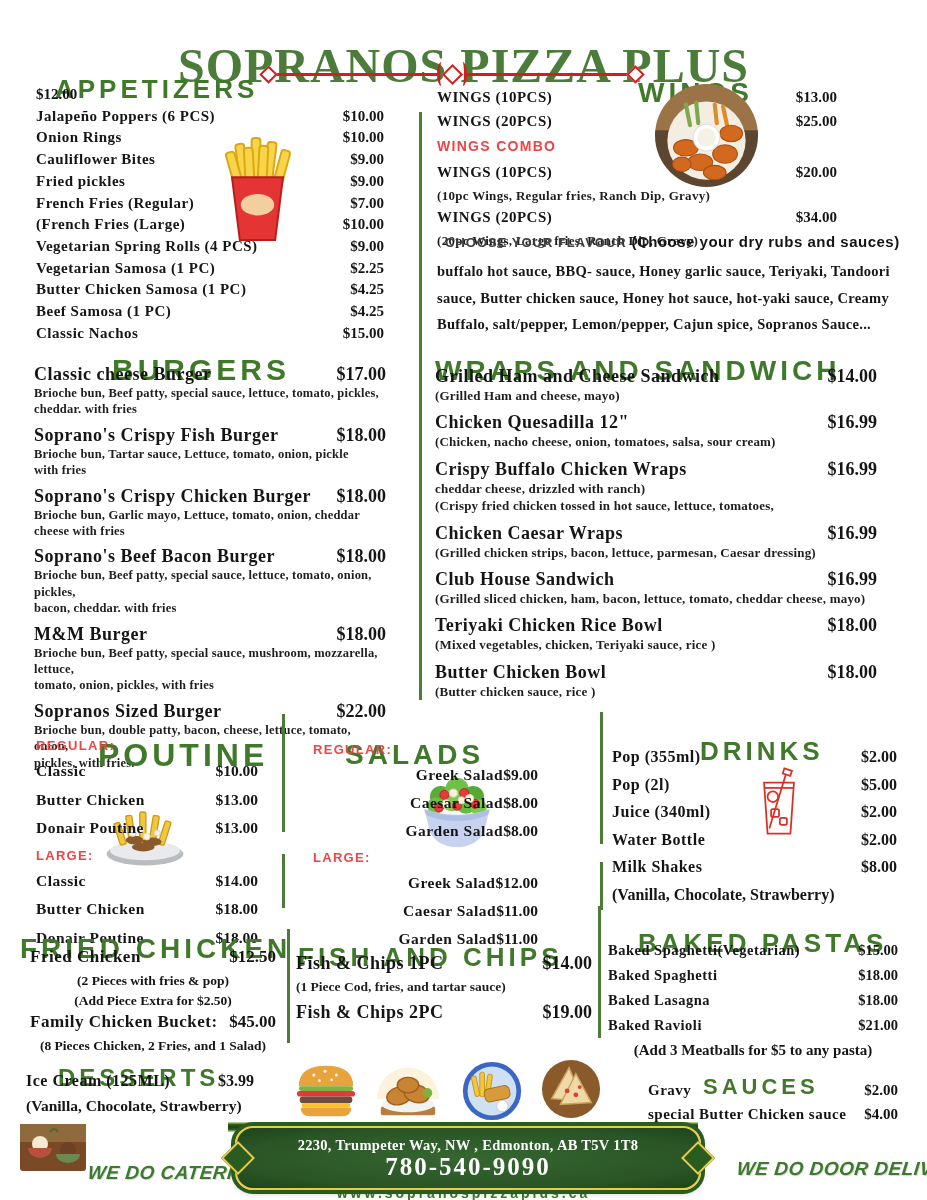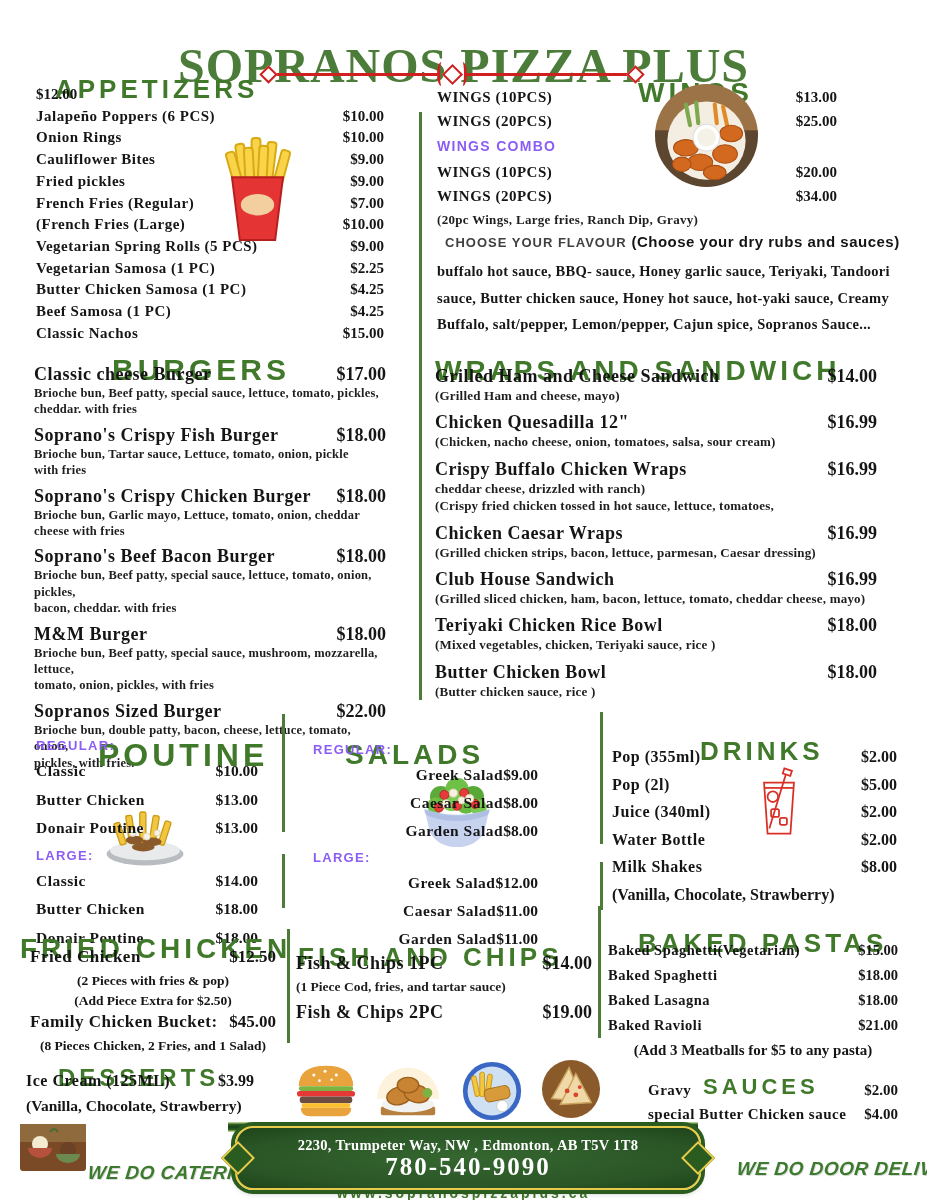--- a/index.html
+++ b/index.html
@@ -44,21 +44,21 @@
   #v4{left:600px;top:712px;height:132px;}
   #v5{left:600px;top:862px;height:48px;}
   #v6{left:287px;top:929px;height:114px;}
   #v7{left:598px;top:906px;height:132px;}
 
   
   .list .row{display:flex;justify-content:space-between;align-items:baseline;}
   .iname,.iprice{font-family:"Liberation Serif",serif;font-weight:700;color:#151515;}
   .iname{letter-spacing:.5px;}
   .descline{font-family:"Liberation Serif",serif;font-weight:700;color:#1e1e1e;}
-  .subhead{font-family:"Liberation Sans",sans-serif;font-weight:800;color:#8b5cf6;
+  .subhead{font-family:"Liberation Sans",sans-serif;font-weight:800;color:#ef4444;
            letter-spacing:1.3px;font-size:13px;}
   .note{font-family:"Liberation Serif",serif;font-weight:700;color:#151515;}
 
   #list-appetizers{left:36px;top:84px;width:348px;}
   #list-appetizers .row{font-size:15px;line-height:21.7px;}
 
   #list-wings{left:437px;top:86px;width:400px;}
   #list-wings .row{font-size:15px;line-height:22px;margin-bottom:2px;}
   #list-wings .subhead{margin:6px 0 7px;font-size:14px;}
   #list-wings .descline{font-size:13px;line-height:21px;letter-spacing:.3px;}
@@ -183,21 +183,21 @@
     </div>
     <div class="row">
       <span class="iname">French Fries (Regular)</span>
       <span class="iprice">$7.00</span>
     </div>
     <div class="row">
       <span class="iname">(French Fries (Large)</span>
       <span class="iprice">$10.00</span>
     </div>
     <div class="row">
-      <span class="iname">Vegetarian Spring Rolls (5 PCS)</span>
+      <span class="iname">Vegetarian Spring Rolls (4 PCS)</span>
       <span class="iprice">$9.00</span>
     </div>
     <div class="row">
       <span class="iname">Vegetarian Samosa (1 PC)</span>
       <span class="iprice">$2.25</span>
     </div>
     <div class="row">
       <span class="iname">Butter Chicken Samosa (1 PC)</span>
       <span class="iprice">$4.25</span>
     </div>
@@ -234,20 +234,21 @@
     </div>
     <div class="row">
       <span class="iname">WINGS (20PCS)</span>
       <span class="iprice">$25.00</span>
     </div>
     <div class="subhead">WINGS COMBO</div>
     <div class="row">
       <span class="iname">WINGS (10PCS)</span>
       <span class="iprice">$20.00</span>
     </div>
+    <div class="descline">(10pc Wings, Regular fries, Ranch Dip, Gravy)</div>
     <div class="row">
       <span class="iname">WINGS (20PCS)</span>
       <span class="iprice">$34.00</span>
     </div>
     <div class="descline">(20pc Wings, Large fries, Ranch Dip, Gravy)</div>
   </div>
 
 <div id="img-wings" class="abs imgbox">
   <svg viewBox="0 0 100 100">
     <defs>

